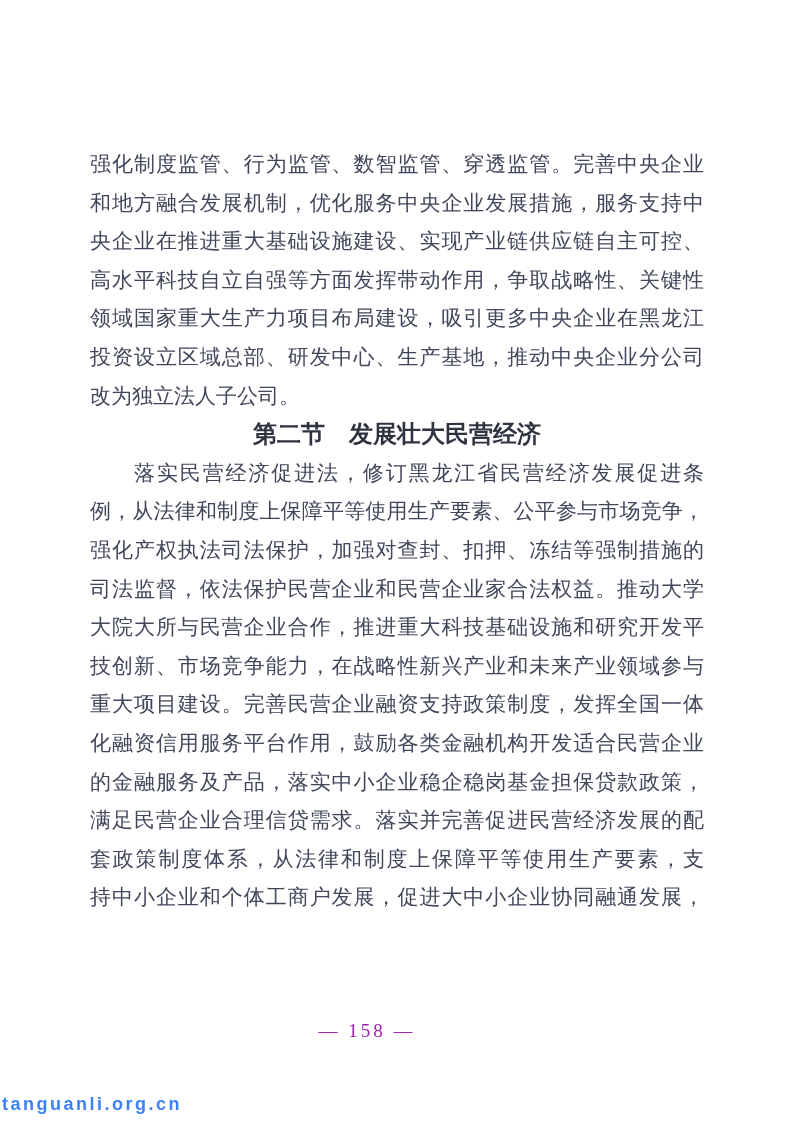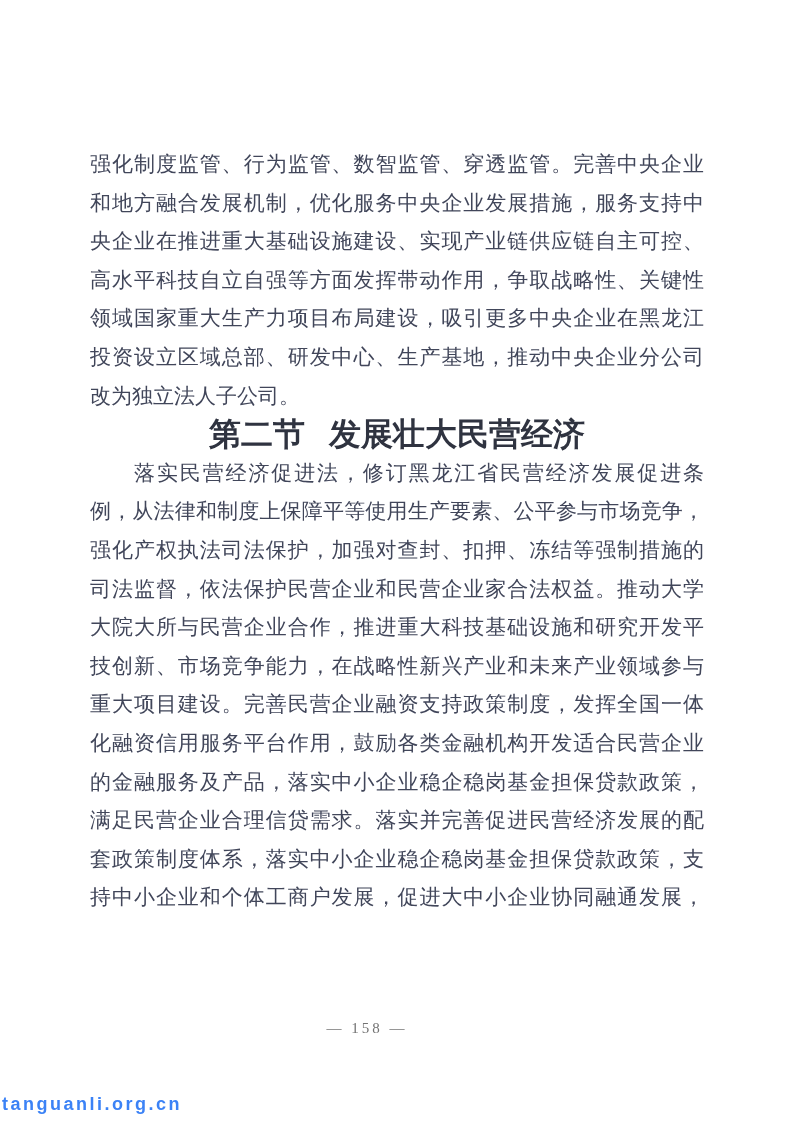--- a/index.html
+++ b/index.html
@@ -33,38 +33,38 @@
   .line.para-end {
     text-align: center;
     text-align-last: left;
   }
   .line.indent {
     padding-left: 44px;
   }
   .section-heading {
     height: 38.6px;
     line-height: 38.6px;
-    font-size: 32px;
+    font-size: 24px;
     font-weight: bold;
     color: #2f3340;
     text-align: center;
     text-align-last: center;
   }
   .section-heading .gap {
     display: inline-block;
     width: 24px;
   }
   .page-number {
     position: absolute;
     left: 0;
     right: 0;
     top: 1020px;
     text-align: center;
-    font-size: 15px;
-    color: #737373;
+    font-size: 19px;
+    color: #a21caf;
     letter-spacing: 3px;
     font-family: "Liberation Serif", serif;
   }
   .watermark {
     position: absolute;
     left: 2px;
     top: 1094px;
     font-family: "Liberation Sans", sans-serif;
     font-weight: bold;
     font-size: 18px;
@@ -97,21 +97,21 @@
       <div class="line indent">落实民营经济促进法，修订黑龙江省民营经济发展促进条</div>
       <div class="line">例，从法律和制度上保障平等使用生产要素、公平参与市场竞争，</div>
       <div class="line">强化产权执法司法保护，加强对查封、扣押、冻结等强制措施的</div>
       <div class="line">司法监督，依法保护民营企业和民营企业家合法权益。推动大学</div>
       <div class="line">大院大所与民营企业合作，推进重大科技基础设施和研究开发平</div>
       <div class="line">技创新、市场竞争能力，在战略性新兴产业和未来产业领域参与</div>
       <div class="line">重大项目建设。完善民营企业融资支持政策制度，发挥全国一体</div>
       <div class="line">化融资信用服务平台作用，鼓励各类金融机构开发适合民营企业</div>
       <div class="line">的金融服务及产品，落实中小企业稳企稳岗基金担保贷款政策，</div>
       <div class="line">满足民营企业合理信贷需求。落实并完善促进民营经济发展的配</div>
-      <div class="line">套政策制度体系，落实中小企业稳企稳岗基金担保贷款政策，支</div>
+      <div class="line">套政策制度体系，从法律和制度上保障平等使用生产要素，支</div>
       <div class="line">持中小企业和个体工商户发展，促进大中小企业协同融通发展，</div>
     </div>
 
   </div>
 
   <div class="page-number">— 158 —</div>
 
   <div class="watermark">tanguanli.org.cn</div>
 
 </div>

